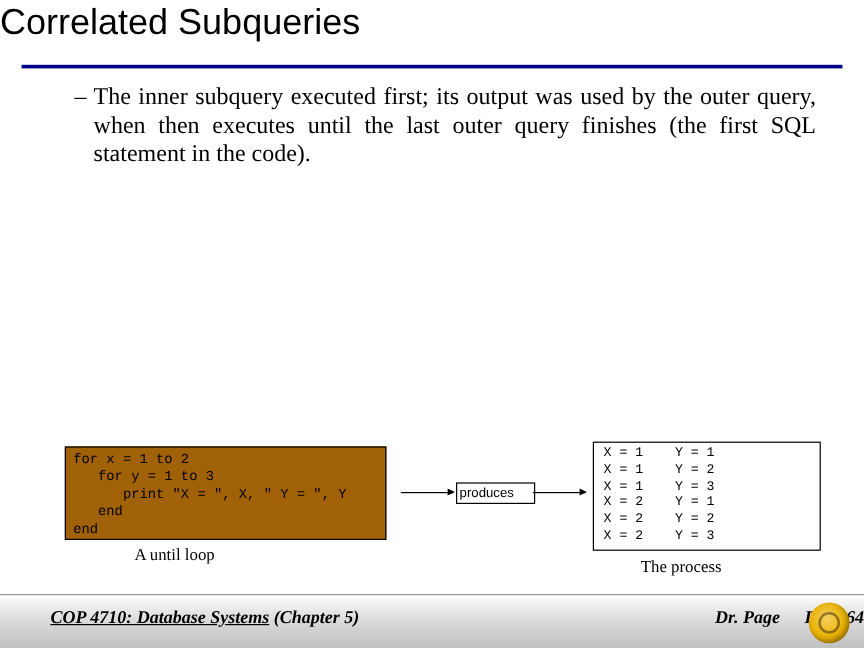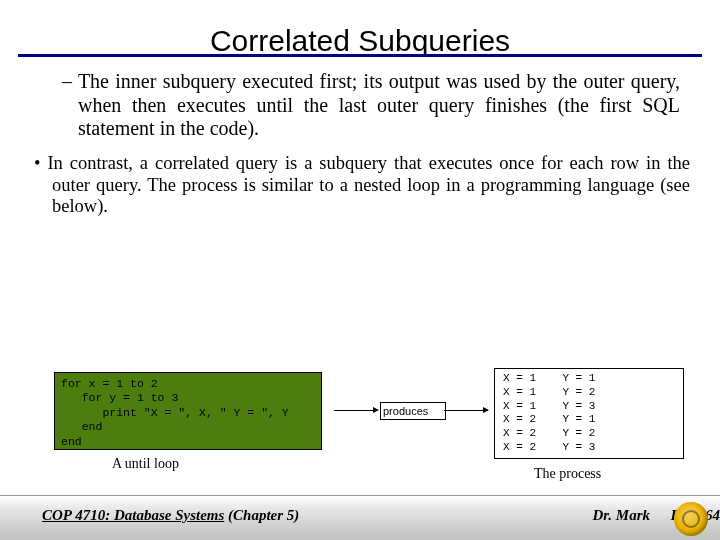--- a/index.html
+++ b/index.html
@@ -21,24 +21,24 @@
   .rule-top {
     position: absolute;
     top: 54px;
     left: 18px;
     right: 18px;
     height: 3px;
     background: #000088;
   }
   .title {
     position: absolute;
-    top: 24px;
+    top: 2px;
     left: 0;
     right: 0;
-    text-align: center;
+    text-align: left;
     font-size: 30px;
     color: #000;
     font-family: Arial, Helvetica, sans-serif;
   }
   .content {
     position: absolute;
     top: 66px;
     left: 34px;
     right: 30px;
     font-size: 18.5px;
@@ -71,21 +71,21 @@
     right: 30px;
     height: 115px;
   }
   .codebox {
     position: absolute;
     top: 0;
     left: 0;
     width: 268px;
     height: 78px;
     border: 1px solid #000;
-    background: #4d7c0f;
+    background: #a16207;
     font-family: "Courier New", monospace;
     font-size: 11.5px;
     line-height: 1.25;
     padding: 4px 6px;
     white-space: pre;
     box-sizing: border-box;
   }
   .produces {
     position: absolute;
     top: 30px;
@@ -204,21 +204,20 @@
 </head>
 <body>
 
 <div class="slide">
 
   <div class="title">Correlated Subqueries</div>
   <div class="rule-top"></div>
 
   <div class="content">
     <p class="sub">The inner subquery executed first; its output was used by the outer query, when then executes until the last outer query finishes (the first SQL statement in the code).</p>
-    <p class="bullet1">In contrast, a correlated query is a subquery that executes once for each row in the outer query.  The process is similar to a nested loop in a programming language (see below).</p>
   </div>
 
   <div class="diagram">
     <div class="codebox">for x = 1 to 2
    for y = 1 to 3
       print "X = ", X, " Y = ", Y
    end
 end</div>
     <div class="arrow"></div>
     <div class="produces">produces</div>
@@ -233,17 +232,17 @@
     <div class="caption-right">The process</div>
   </div>
 
   <div class="footer-line"></div>
   <div class="footer">
     <div class="footer-text ft-left">
       <span class="u">COP 4710: Database Systems</span>
       <span>(Chapter 5)</span>
     </div>
     <div class="footer-text ft-center">Page 64</div>
-    <div class="footer-text ft-right">Dr. Mark</div>
+    <div class="footer-text ft-right">Dr. Page</div>
     <div class="logo"></div>
   </div>
 
 </div>
 
 </body></html>

